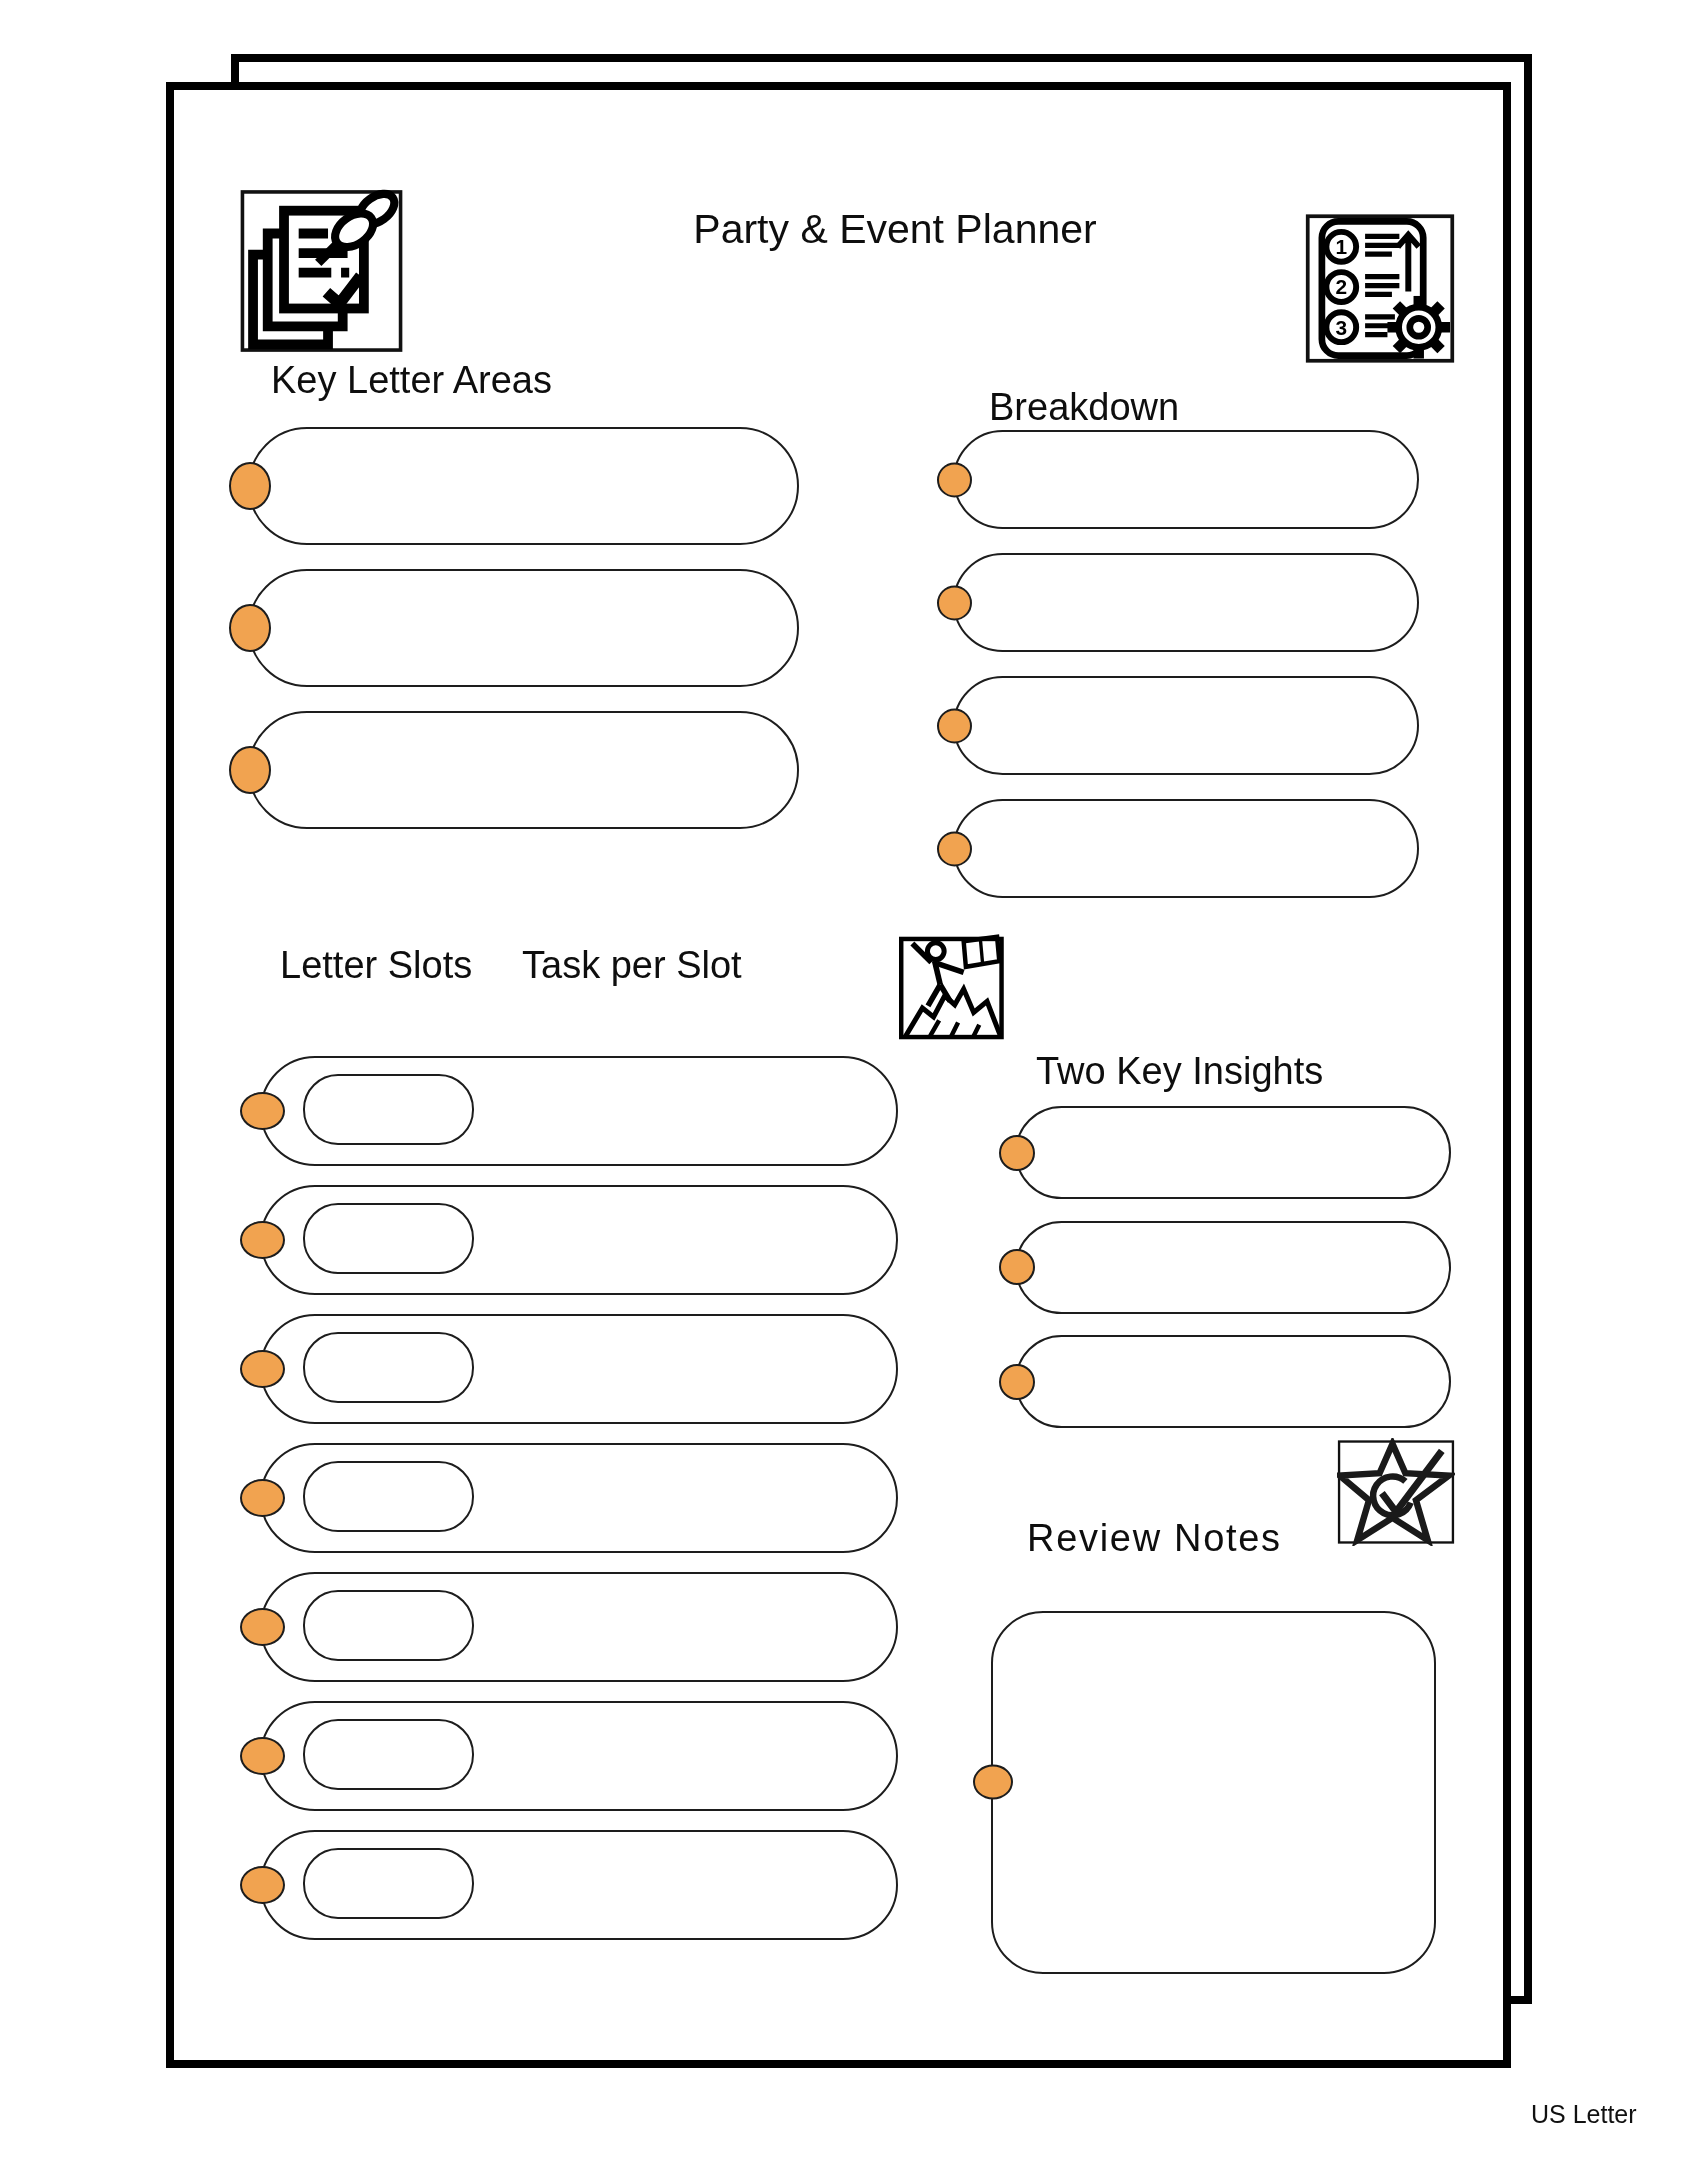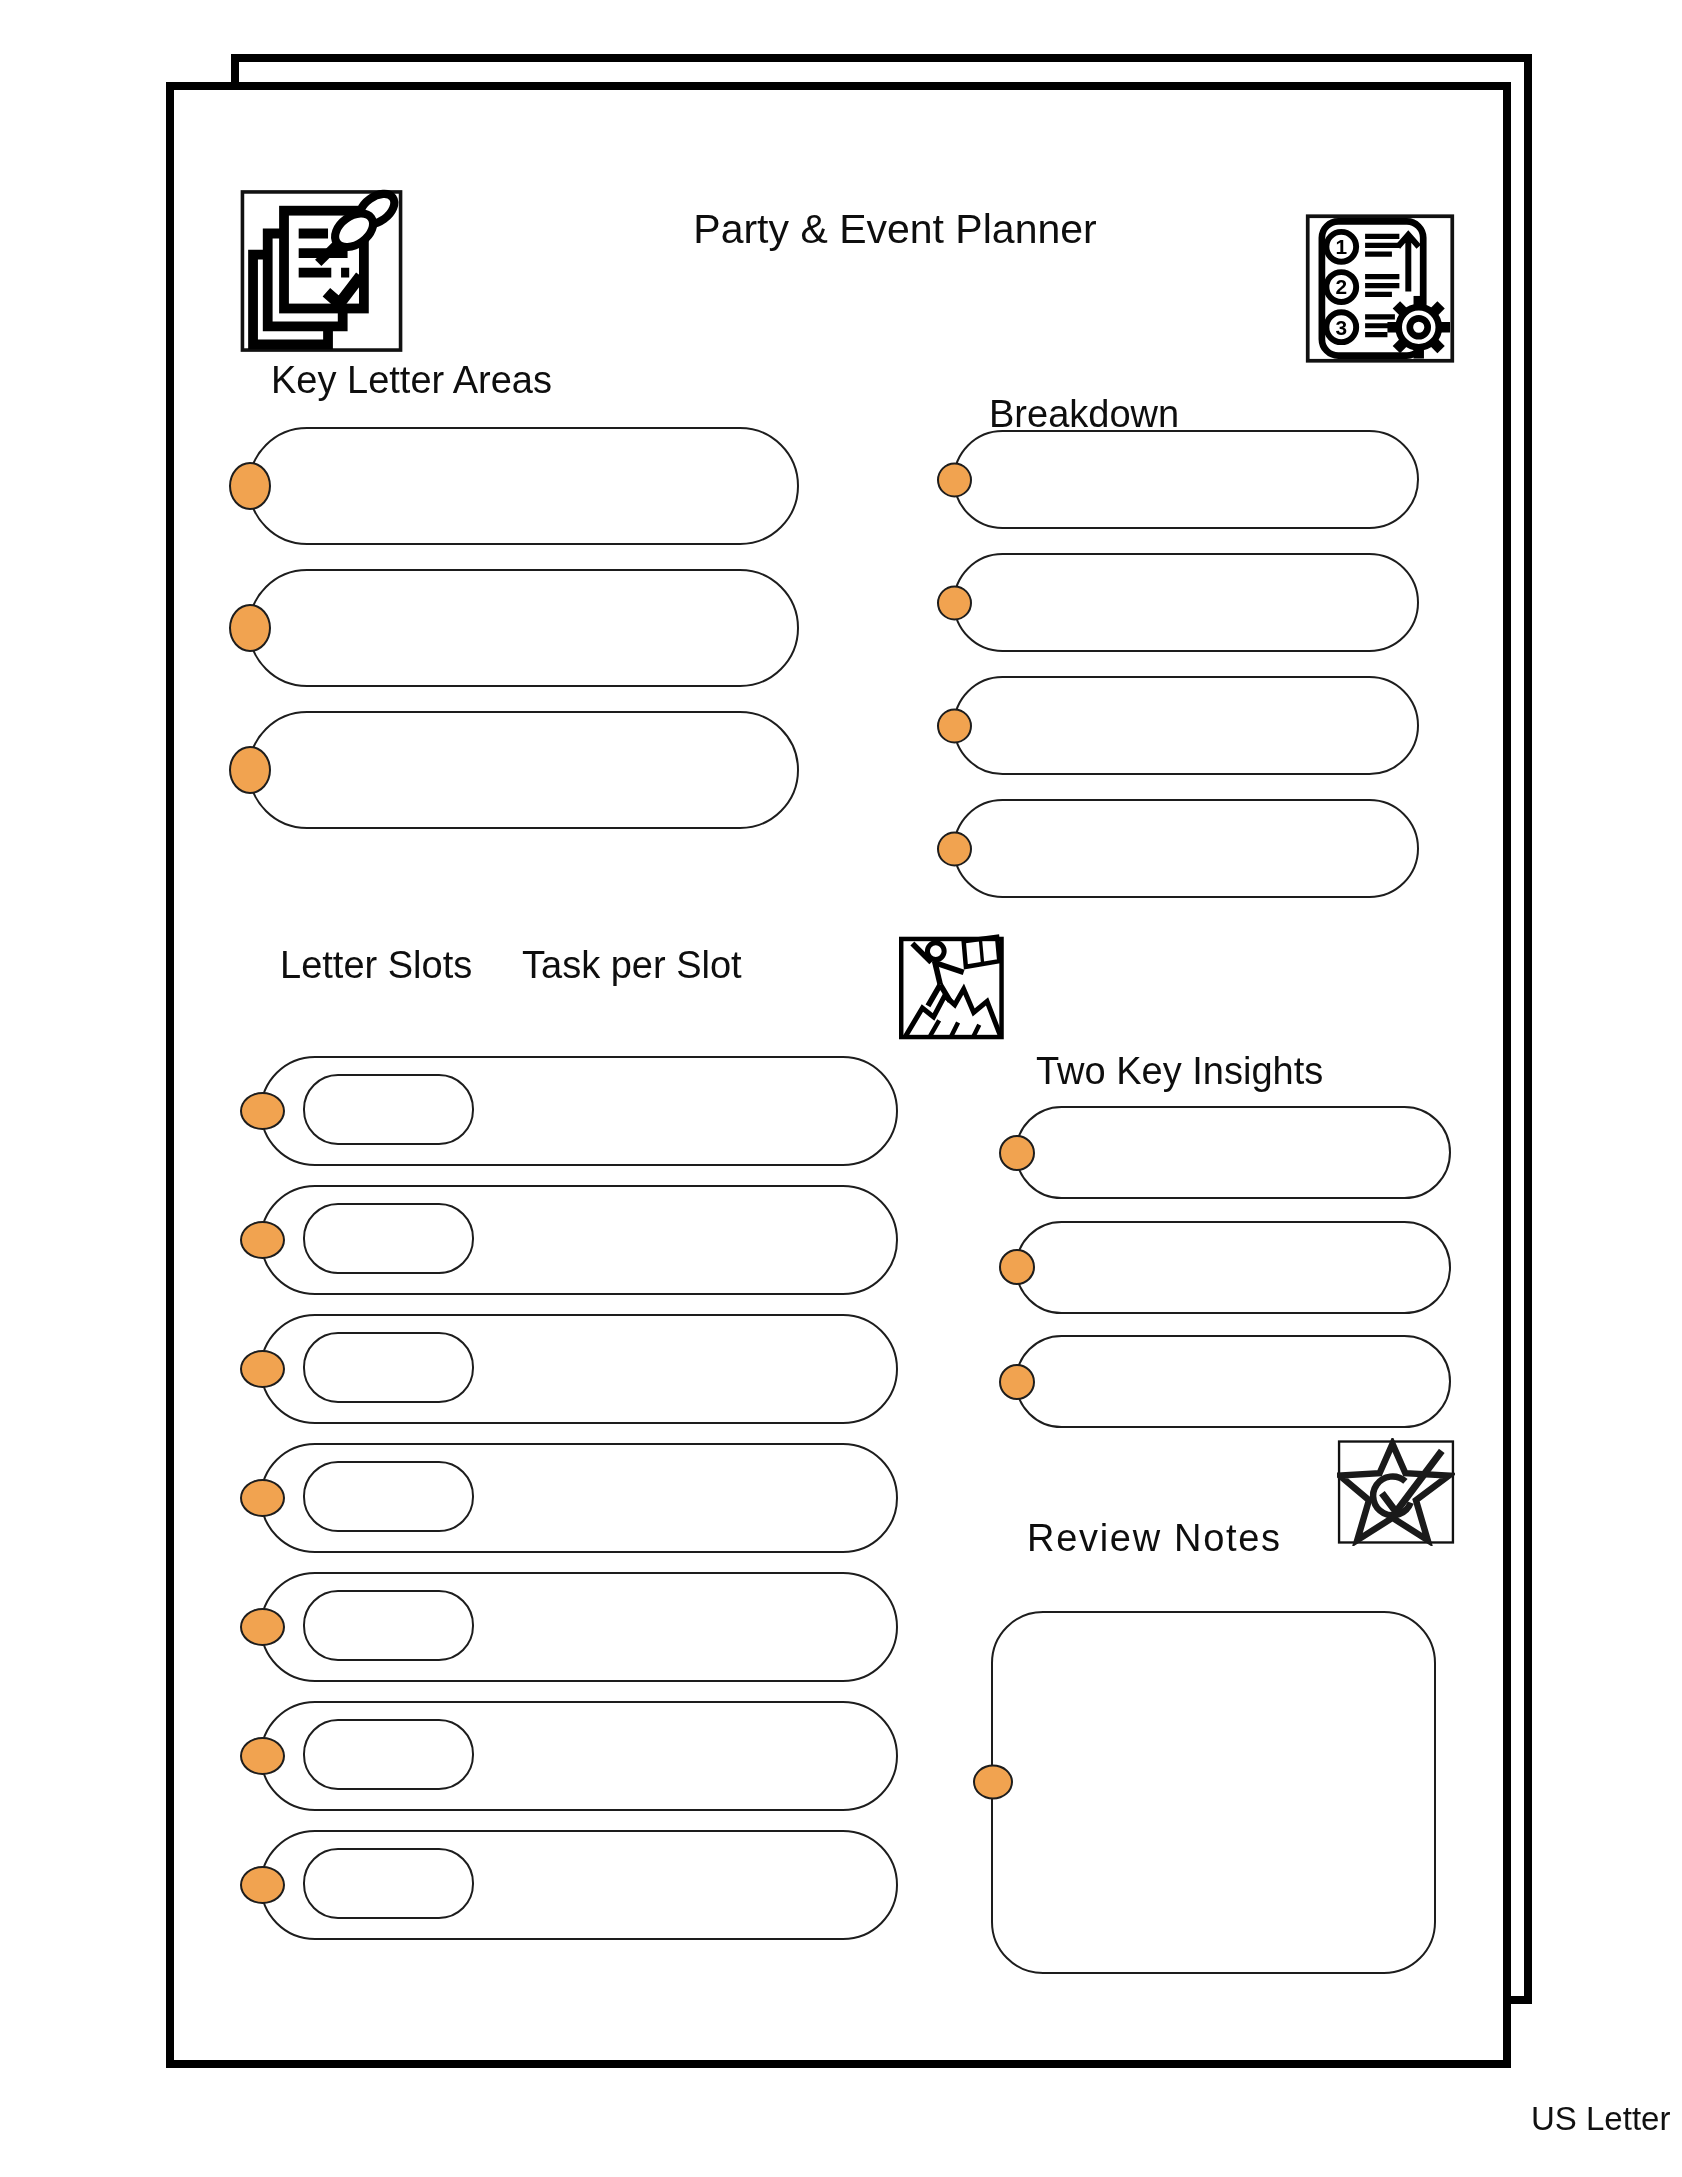--- a/index.html
+++ b/index.html
@@ -11,21 +11,21 @@
   .back-sheet{left:231px;top:54px;width:1301px;height:1950px;}
   .front-sheet{left:166px;top:82px;width:1345px;height:1986px;}
   .icon-box{position:absolute;box-sizing:border-box;}
   .icon-box svg{display:block;width:100%;height:100%;}
   .title{
     position:absolute;left:496px;top:117px;width:450px;text-align:center;
     font-size:41px;line-height:1.1;font-weight:400;white-space:nowrap;
   }
   .h2{position:absolute;font-size:38px;line-height:1.1;font-weight:400;white-space:nowrap;}
   .h-key{left:97px;top:270px;}
-  .h-breakdown{left:815px;top:304px;}
+  .h-breakdown{left:815px;top:297px;}
   .h-focus{left:106px;top:855px;}
   .h-task{left:316px;top:855px;margin-left:32px;}
   .h-insights{left:862px;top:961px;text-align:right;}
   .h-review{left:853px;top:1428px;letter-spacing:1.7px;}
   .col{position:absolute;display:flex;flex-direction:column;}
   .pill{position:relative;background:#fff;border:2.6px solid #1d1d1d;box-sizing:border-box;}
   .dot{
     position:absolute;box-sizing:border-box;background:var(--accent,#F1A350);
     border:2.6px solid #1d1d1d;border-radius:50%;top:50%;transform:translateY(-50%);
   }
@@ -52,21 +52,21 @@
   
   .review-box{
     position:absolute;left:817px;top:1521px;width:445px;height:363px;border-radius:52px;
     background:#fff;border:2.6px solid #1d1d1d;box-sizing:border-box;
   }
   .review-dot{width:40px;height:35px;left:-20px;top:169px;transform:translateY(-50%);}
   .ic-clipboard{left:66px;top:99px;width:163px;height:164px;}
   .ic-steps{left:1130px;top:124px;width:152px;height:149px;}
   .ic-mountain{left:725px;top:842px;width:107px;height:112px;}
   .ic-star{left:1163px;top:1348px;width:118px;height:108px;}
-  .footer-label{position:absolute;left:1531px;top:2100px;font-size:33px;color:#111;white-space:nowrap;}
+  .footer-label{position:absolute;left:1531px;top:2100px;font-size:25px;color:#111;white-space:nowrap;}
 </style>
 </head>
 <body>
 
 <div class="stage">
 
   <div class="sheet back-sheet"></div>
 
   <div class="sheet front-sheet">
 

